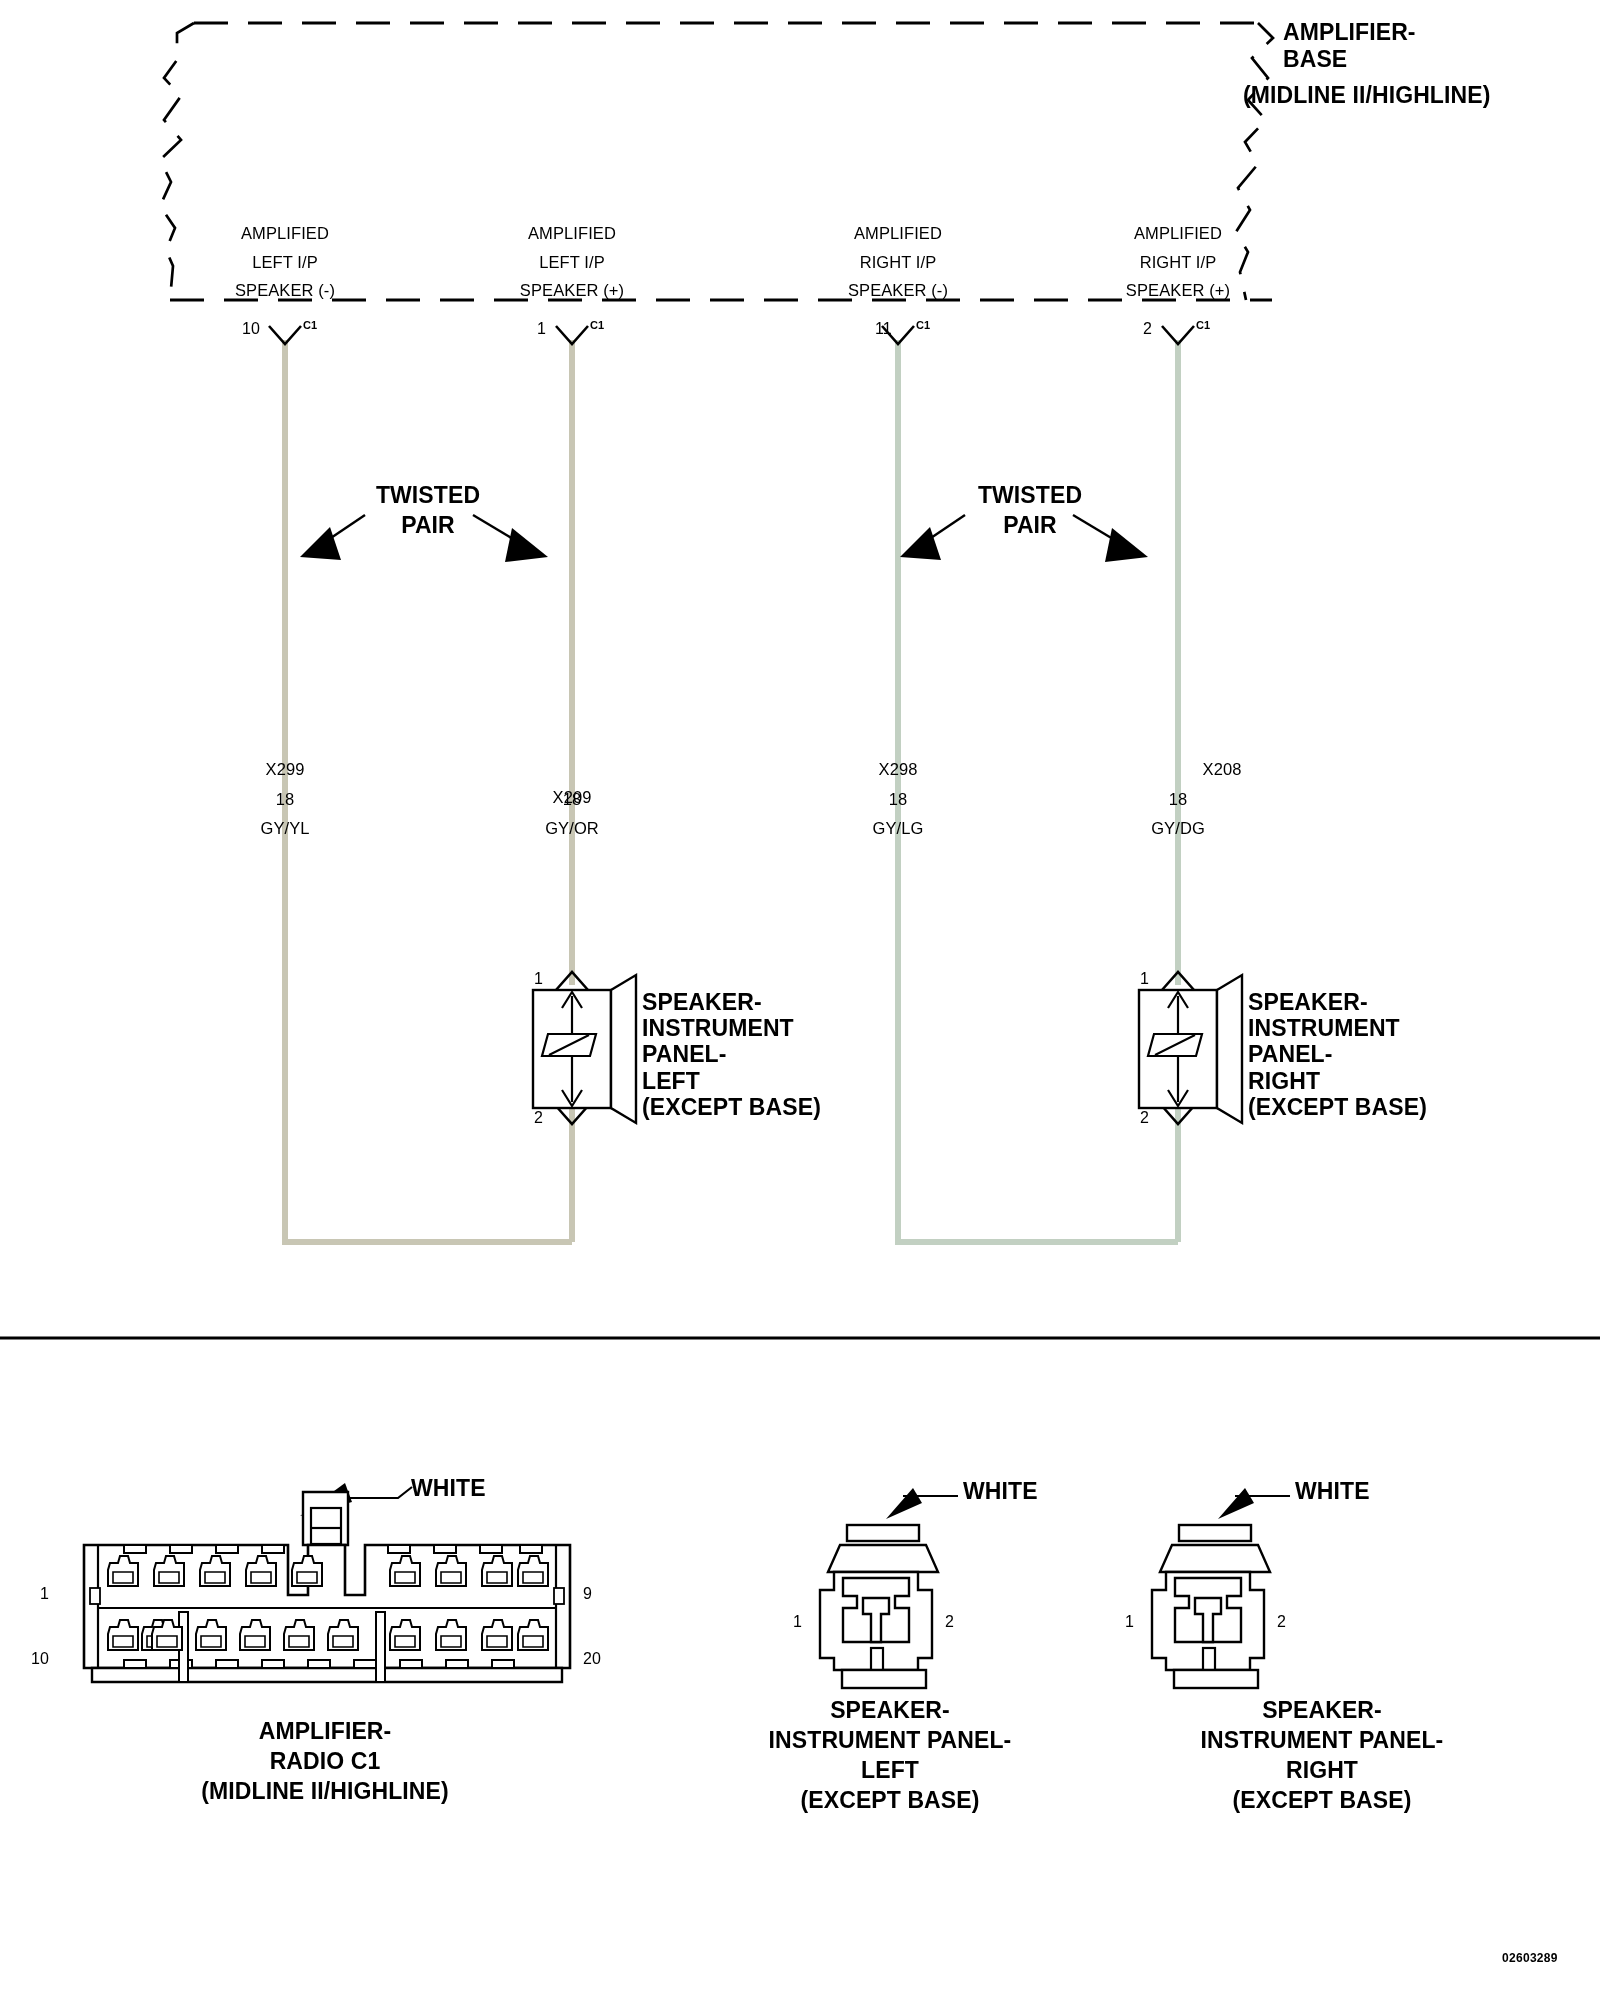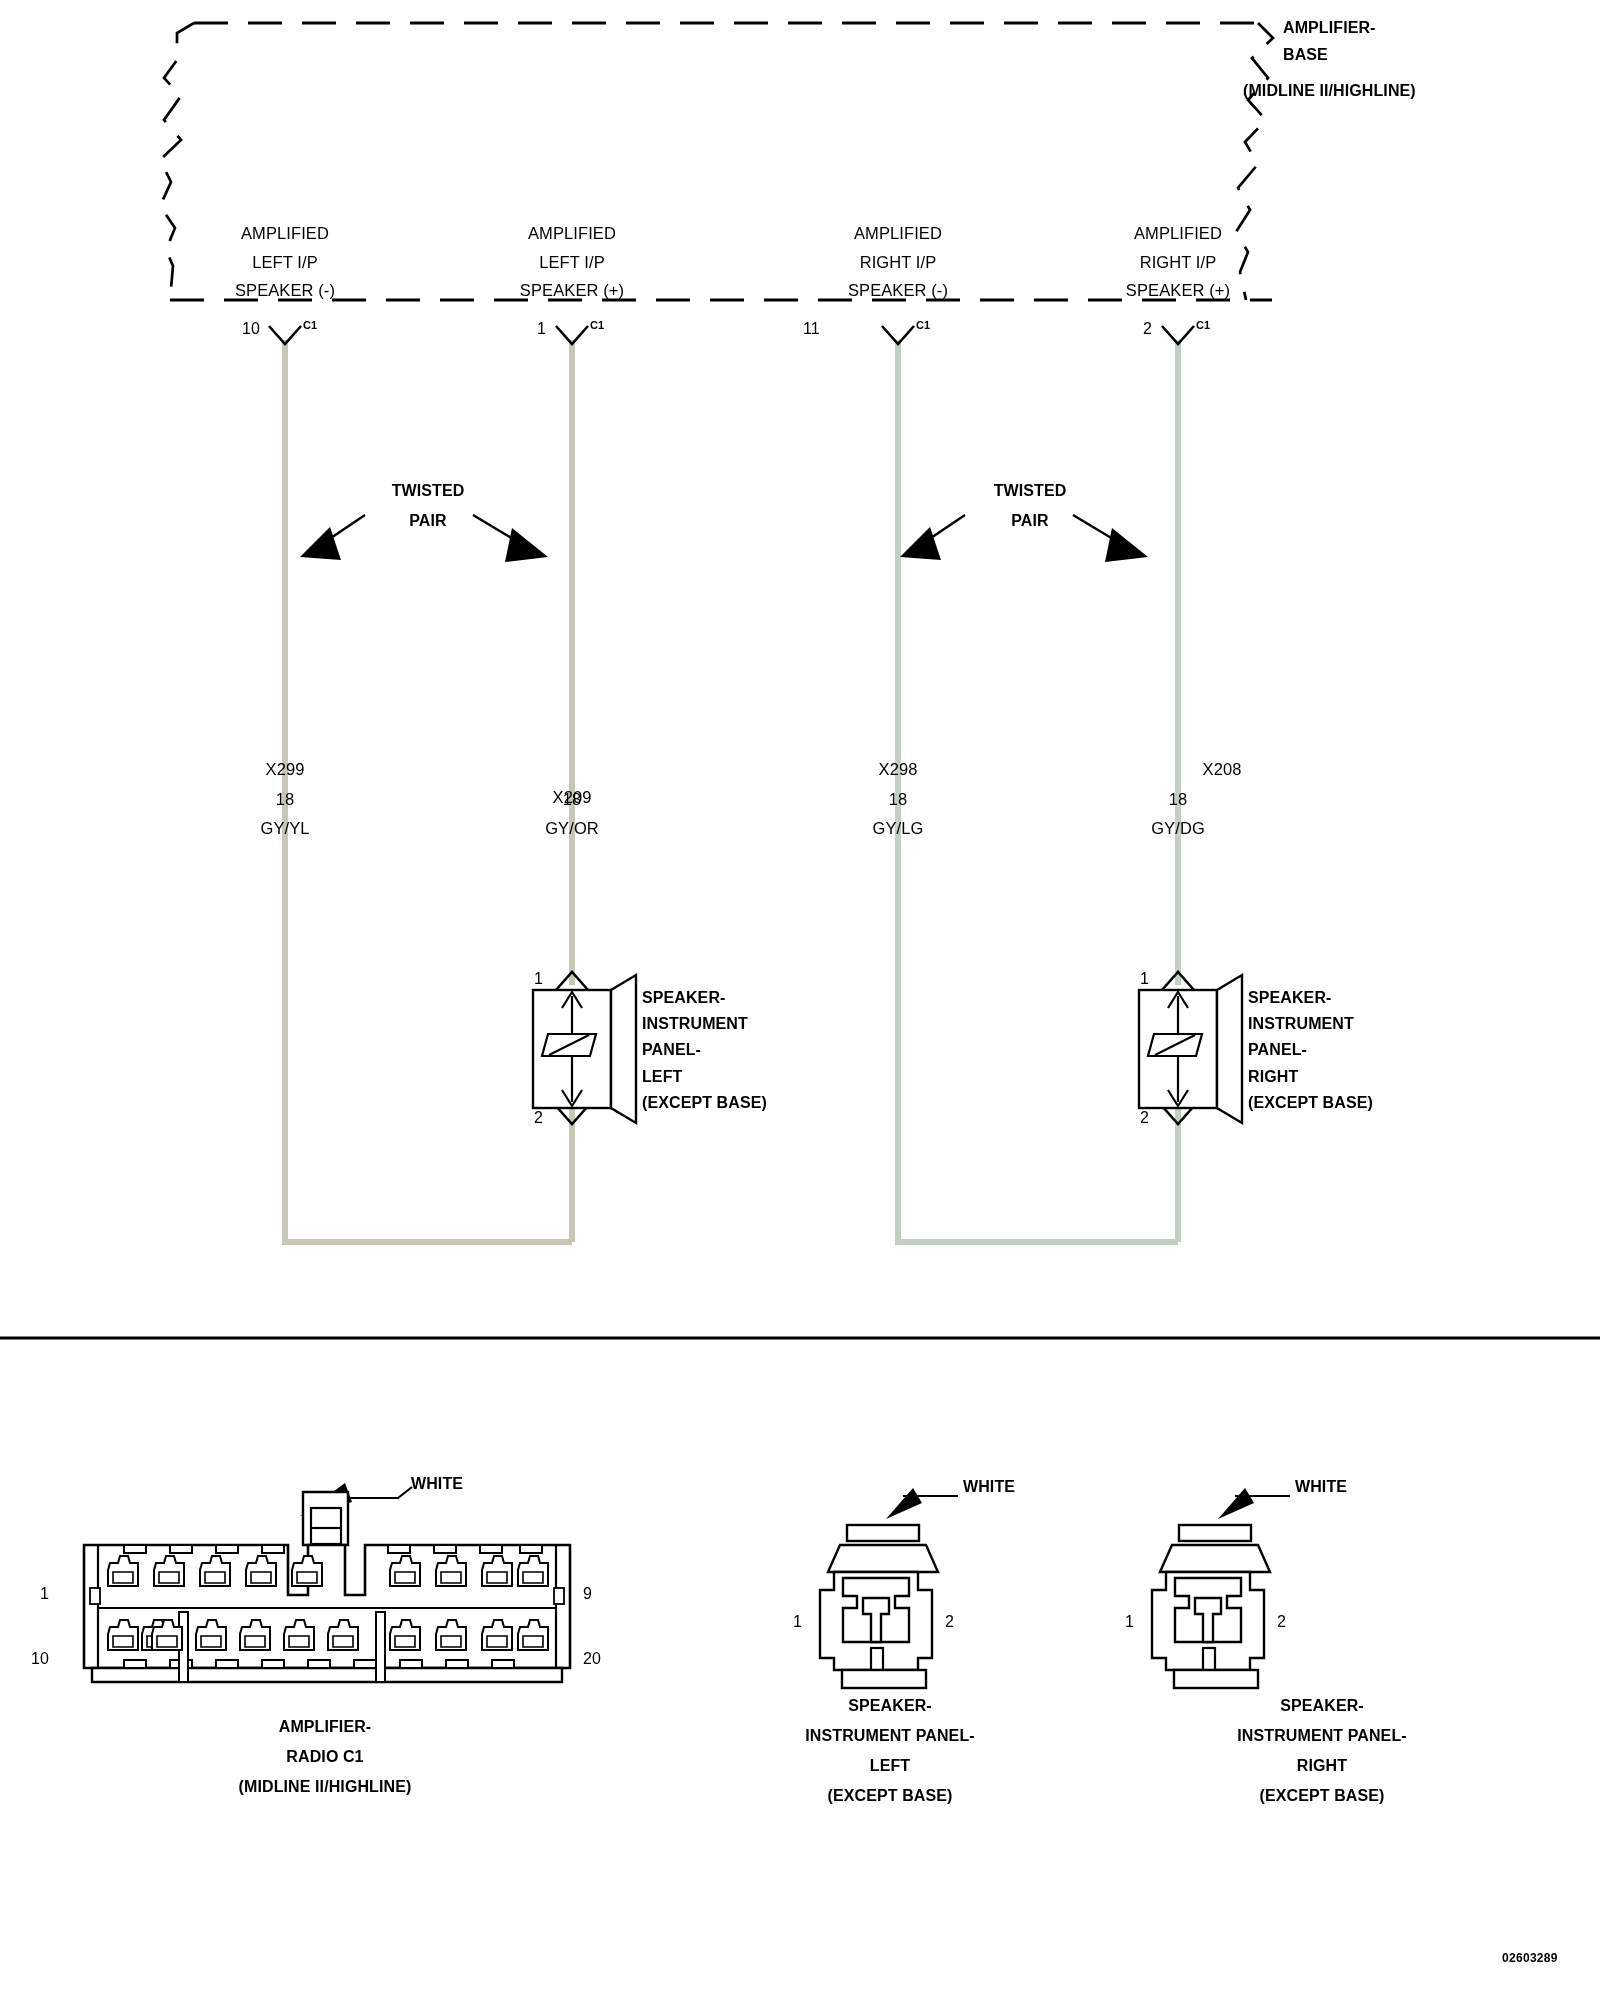--- a/index.html
+++ b/index.html
@@ -6,21 +6,21 @@
   html,body{margin:0;padding:0;background:#ffffff;}
   body{
     width:1600px;height:2000px;position:relative;overflow:hidden;
     font-family:"Liberation Sans", sans-serif;
     color:#000;
   }
   #root{position:absolute;inset:0;}
   svg.layer{position:absolute;left:0;top:0;width:1600px;height:2000px;overflow:visible;}
   .txt{position:absolute;white-space:nowrap;}
   .lbl-reg{font-size:16.5px;font-weight:400;letter-spacing:.1px;}
-  .lbl-bold{font-size:16px;font-weight:bold;letter-spacing:.1px;}
+  .lbl-bold{font-size:23px;font-weight:bold;letter-spacing:.1px;}
   .lbl-pin{font-size:16px;font-weight:400;}
   .lbl-c1{font-size:11px;font-weight:bold;}
   .ctr{transform:translateX(-50%);}
   .partno{font-size:12px;font-weight:bold;letter-spacing:.3px;}
 </style>
 </head>
 <body>
 
 <div id="root">
 
@@ -307,21 +307,21 @@
   <div class="txt lbl-reg ctr" style="left:572px;top:281px;">SPEAKER (+)</div>
   <div class="txt lbl-pin" style="left:537px;top:320px;">1</div>
   <div class="txt lbl-c1" style="left:590px;top:319px;">C1</div>
   <div class="txt lbl-reg ctr" style="left:572px;top:788px;">X209</div>
   <div class="txt lbl-reg ctr" style="left:572px;top:790px;">18</div>
   <div class="txt lbl-reg ctr" style="left:572px;top:819px;">GY/OR</div>
 
   <div class="txt lbl-reg ctr" style="left:898px;top:224px;">AMPLIFIED</div>
   <div class="txt lbl-reg ctr" style="left:898px;top:253px;">RIGHT I/P</div>
   <div class="txt lbl-reg ctr" style="left:898px;top:281px;">SPEAKER (-)</div>
-  <div class="txt lbl-pin" style="left:803px;top:320px;">11</div>
+  <div class="txt lbl-pin" style="left:875px;top:320px;">11</div>
   <div class="txt lbl-c1" style="left:916px;top:319px;">C1</div>
   <div class="txt lbl-reg ctr" style="left:898px;top:760px;">X298</div>
   <div class="txt lbl-reg ctr" style="left:898px;top:790px;">18</div>
   <div class="txt lbl-reg ctr" style="left:898px;top:819px;">GY/LG</div>
 
   <div class="txt lbl-reg ctr" style="left:1178px;top:224px;">AMPLIFIED</div>
   <div class="txt lbl-reg ctr" style="left:1178px;top:253px;">RIGHT I/P</div>
   <div class="txt lbl-reg ctr" style="left:1178px;top:281px;">SPEAKER (+)</div>
   <div class="txt lbl-pin" style="left:1143px;top:320px;">2</div>
   <div class="txt lbl-c1" style="left:1196px;top:319px;">C1</div>

